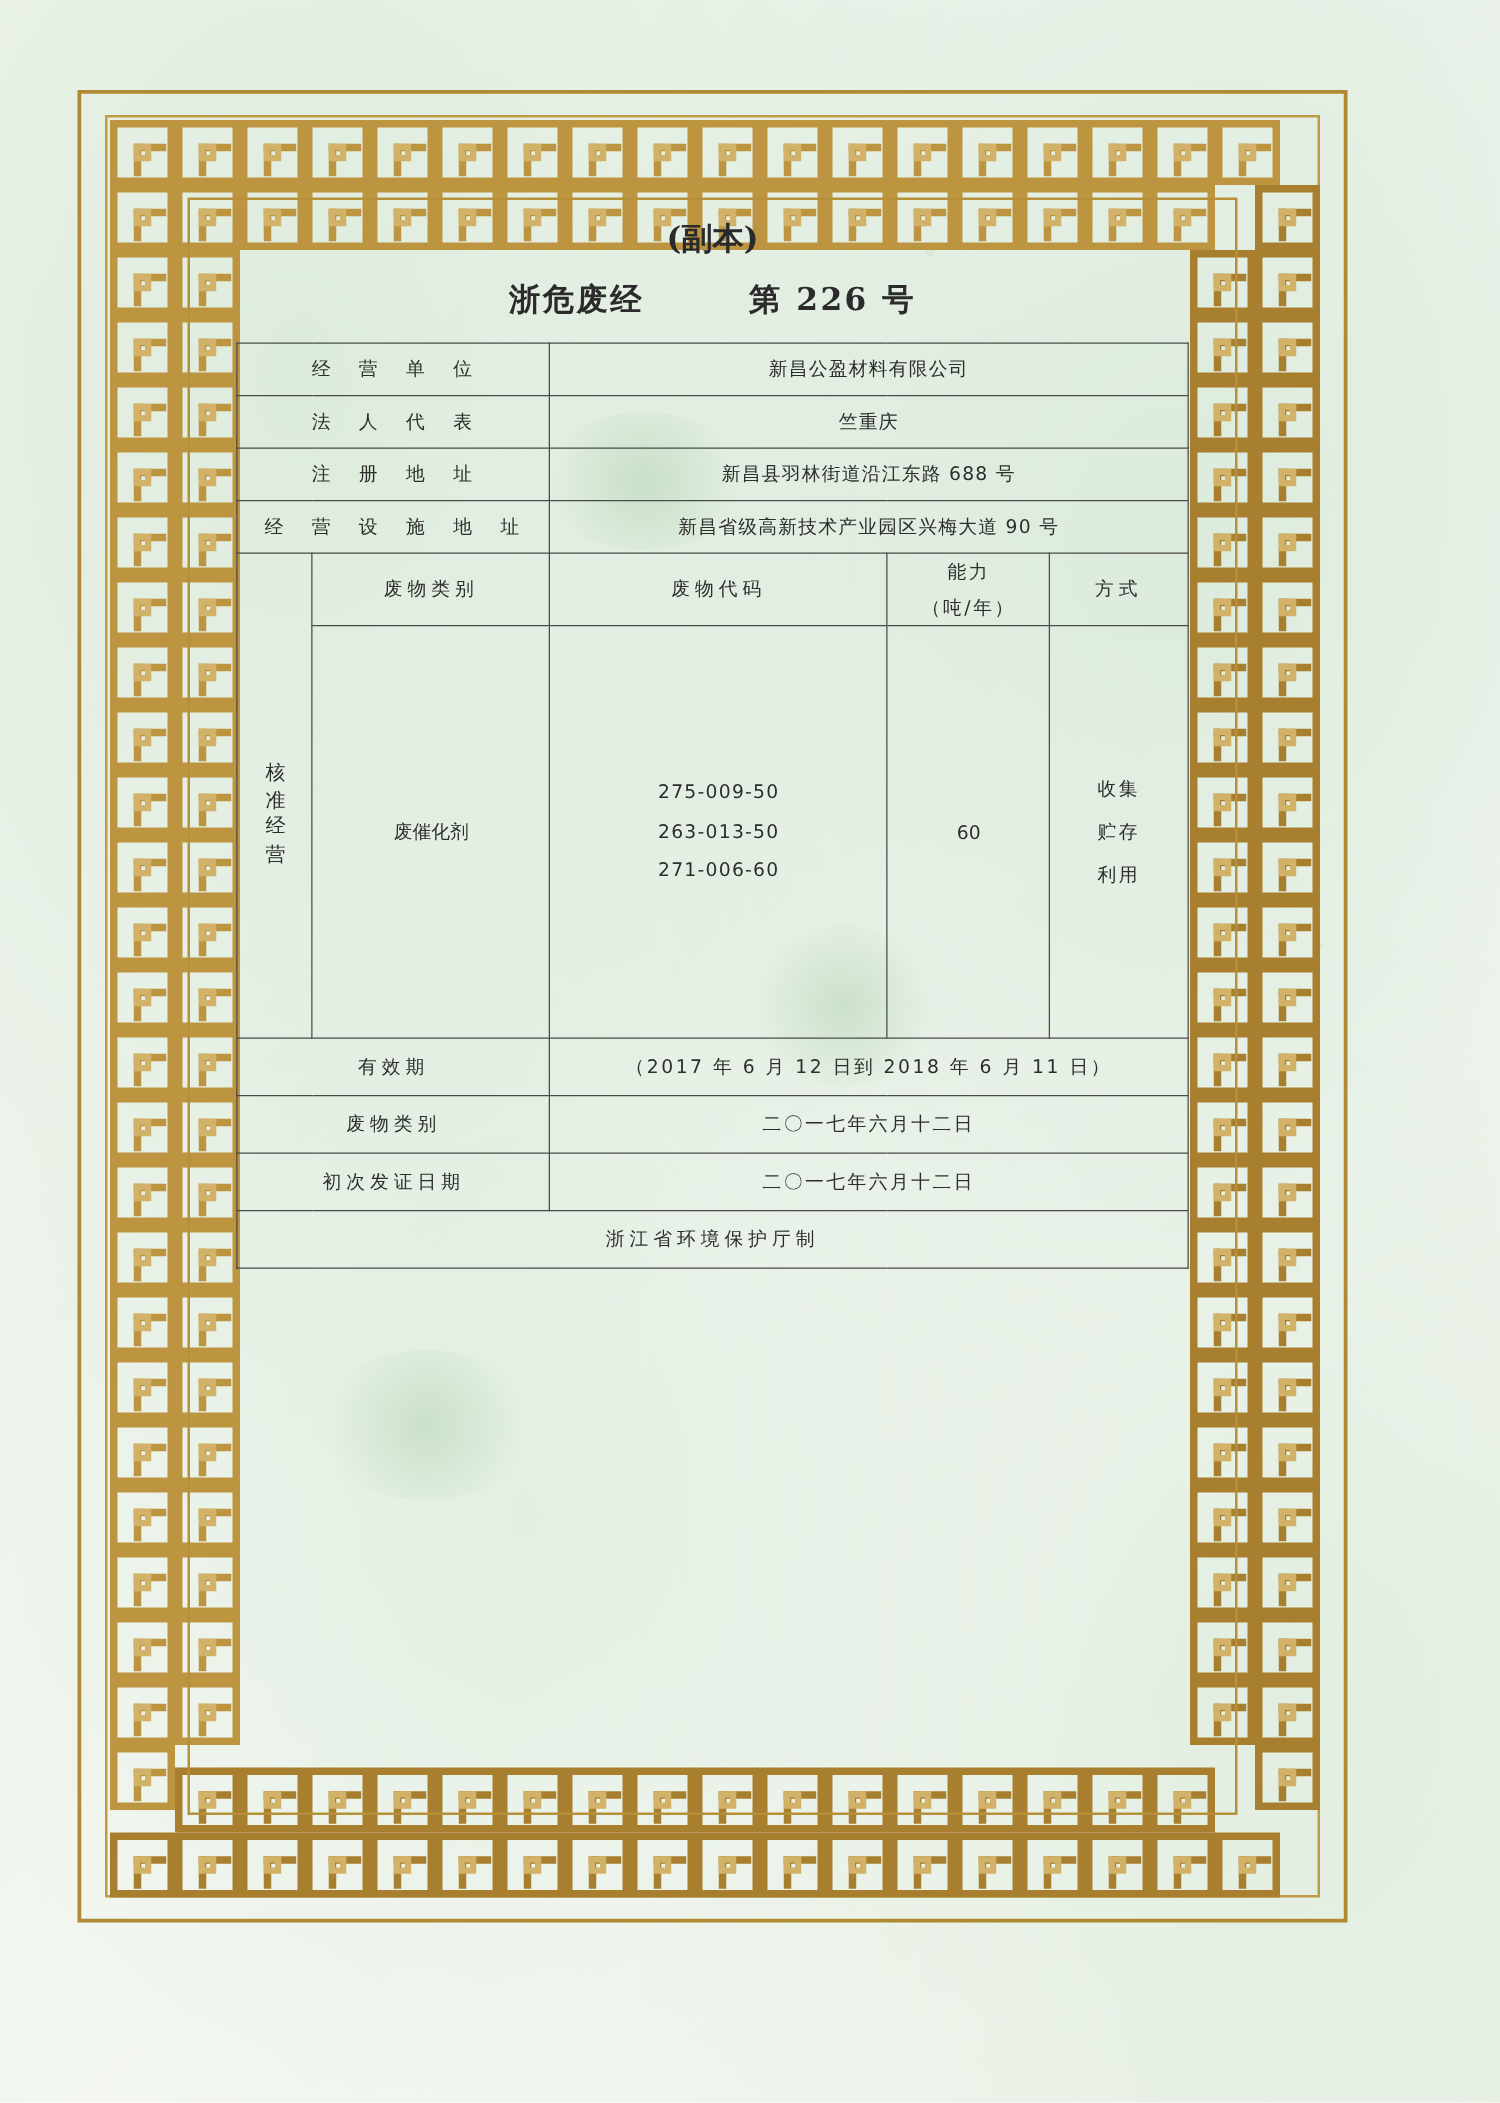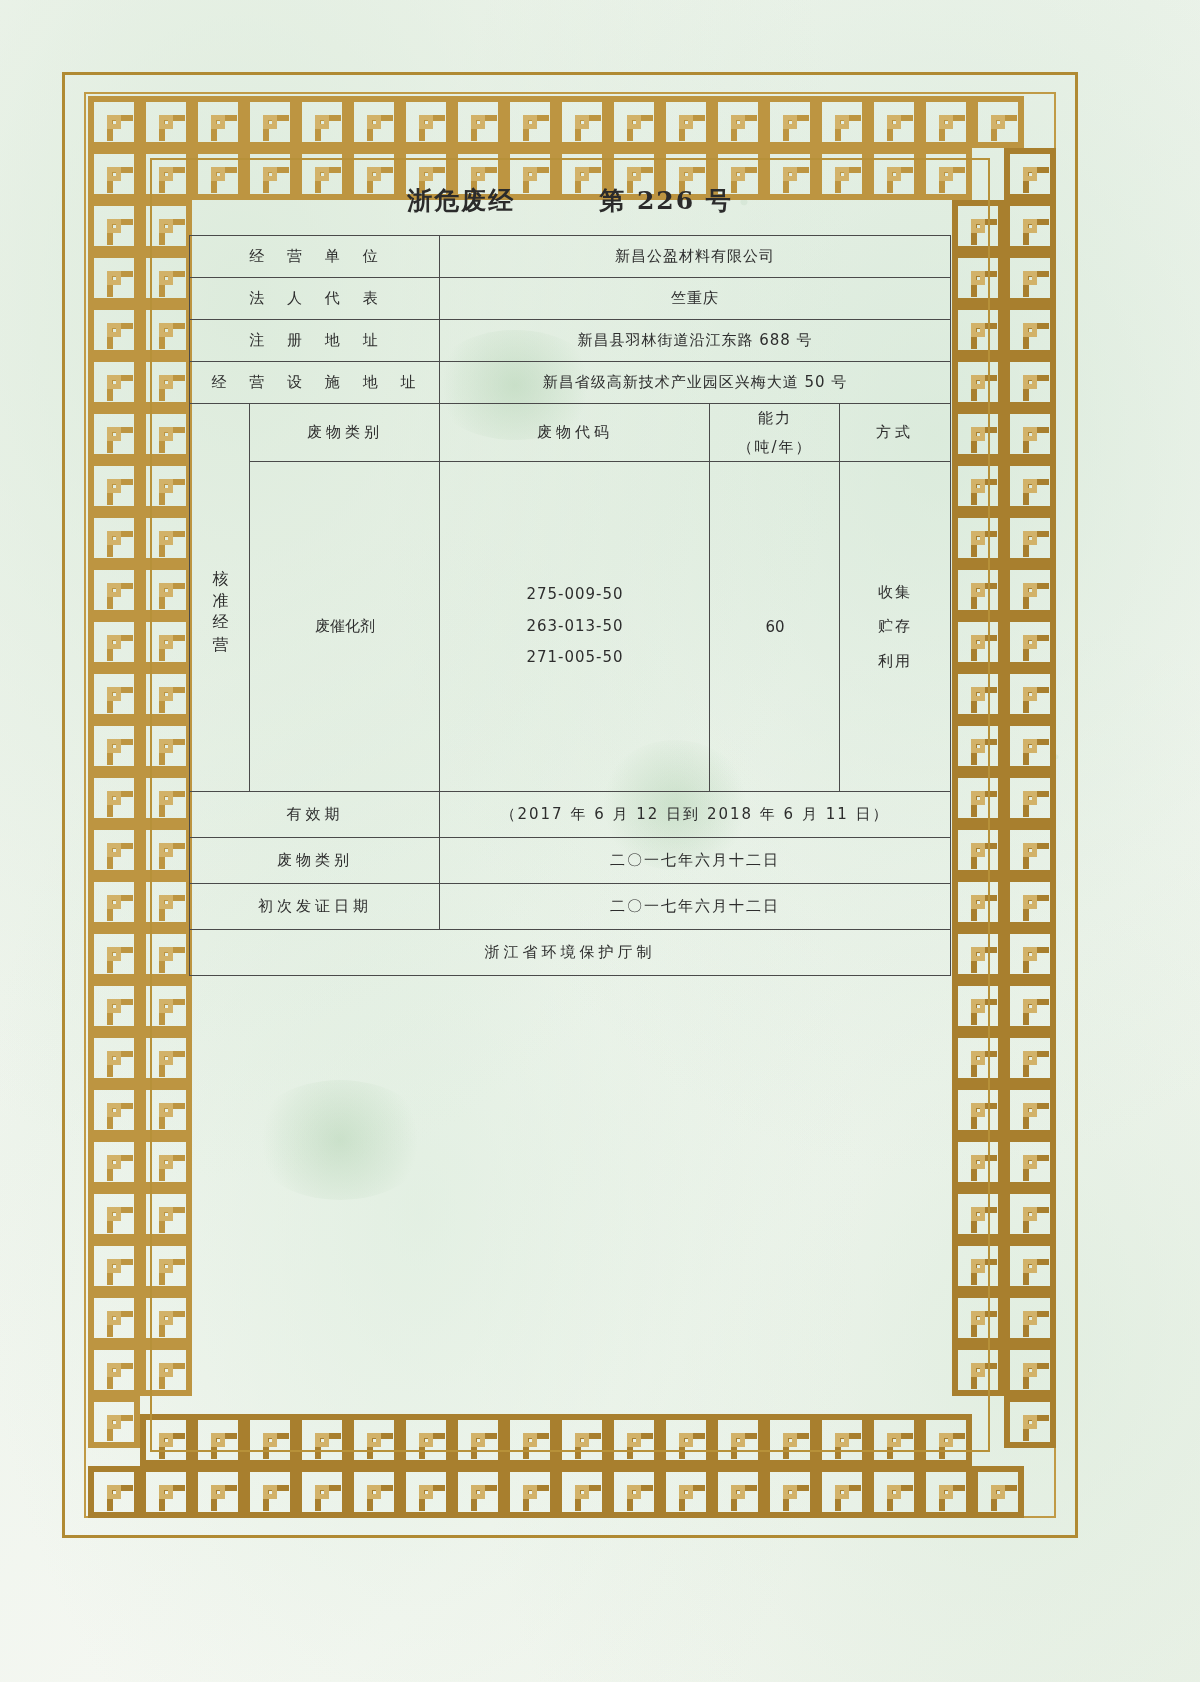--- a/index.html
+++ b/index.html
@@ -438,20 +438,21 @@
         <div class="key-cell alt" style="left: 866px; top: 1198px;"></div>
         <div class="key-cell" style="left: 54px; top: 1250px;"></div>
         <div class="key-cell alt" style="left: 866px; top: 1250px;"></div>
       </div>
   </div>
 
   <div class="inner-line"></div>
 
   <div class="content">
 
+    <div class="doc-subtitle">(副本)</div>
 
     <div class="doc-number-row">
       <span>浙危废经</span>
       <span>第 226 号</span>
     </div>
 
     <table class="cert-table">
       <colgroup>
         <col style="width:60px">
         <col style="width:190px">
@@ -467,41 +468,41 @@
         <tr>
           <td colspan="2" class="label-cell">法 人 代 表</td>
           <td colspan="3" class="value-cell">竺重庆</td>
         </tr>
         <tr>
           <td colspan="2" class="label-cell">注 册 地 址</td>
           <td colspan="3" class="value-cell">新昌县羽林街道沿江东路 688 号</td>
         </tr>
         <tr>
           <td colspan="2" class="label-cell">经 营 设 施 地 址</td>
-          <td colspan="3" class="value-cell">新昌省级高新技术产业园区兴梅大道 50 号</td>
+          <td colspan="3" class="value-cell">新昌省级高新技术产业园区兴梅大道 90 号</td>
         </tr>
 
         <tr>
           <td rowspan="2">
             <span class="vertical-label">核准经营</span>
           </td>
           <td class="head-cell">废物类别</td>
           <td class="head-cell">废物代码</td>
           <td class="cap-head">
             <div>能力</div>
             <div>（吨/年）</div>
           </td>
           <td class="head-cell">方式</td>
         </tr>
         <tr style="height:330px">
           <td>废催化剂</td>
           <td class="code-list">
             <div>275-009-50</div>
             <div>263-013-50</div>
-            <div>271-005-50</div>
+            <div>271-006-60</div>
           </td>
           <td>60</td>
           <td class="method-list">
             <div>收集</div>
             <div>贮存</div>
             <div>利用</div>
           </td>
         </tr>
 
         <tr>

